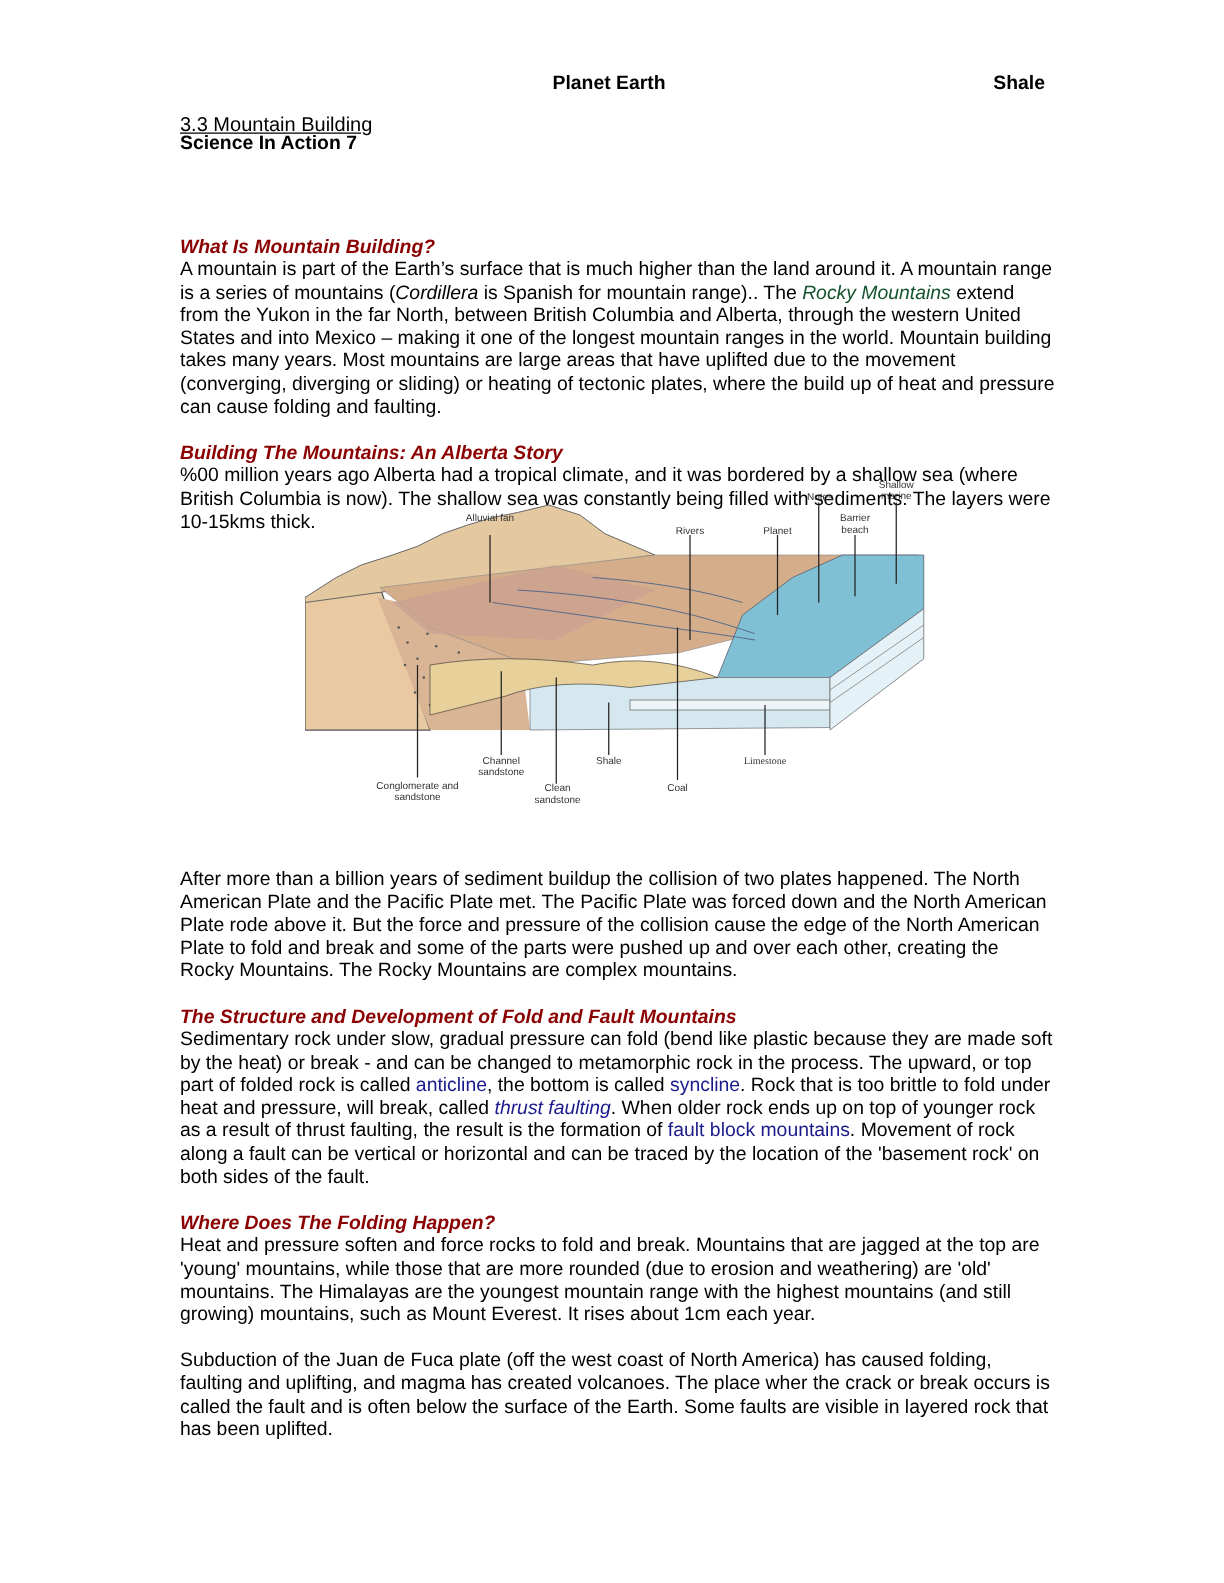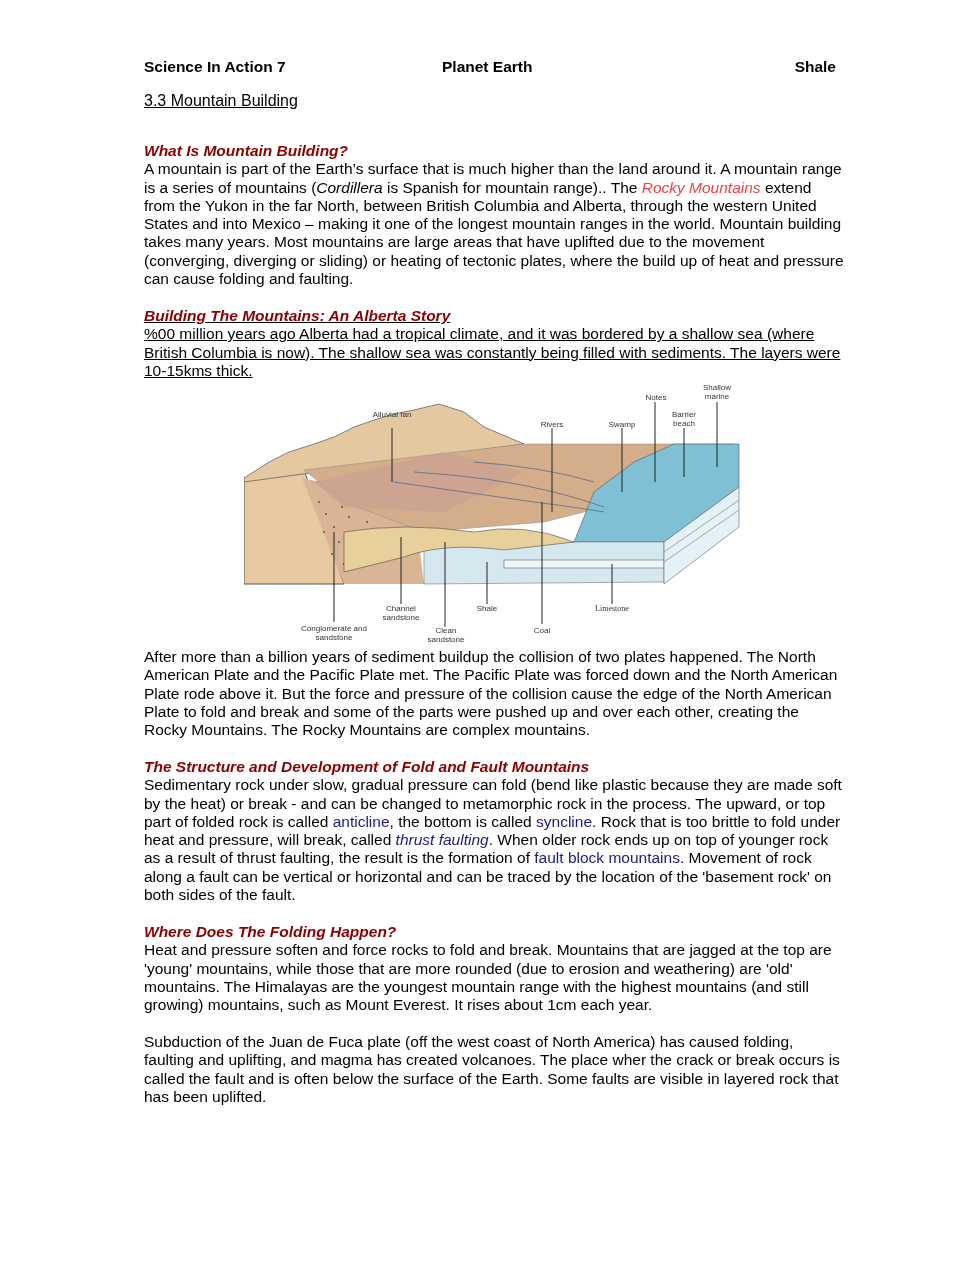--- a/index.html
+++ b/index.html
@@ -2,29 +2,29 @@
 <html><head>
 <meta charset="utf-8">
 <style>
   html, body { margin: 0; padding: 0; background: #ffffff; }
   body {
     width: 979px; height: 1266px; position: relative; overflow: hidden;
     font-family: "Liberation Sans", sans-serif; color: #000;
   }
   .page { position: absolute; left: 144px; top: 0; width: 692px; }
   .hdr { position: absolute; top: 58px; left: 0; width: 692px; height: 20px; font-weight: bold; font-size: 15.5px; }
-  .hdr .l { position: absolute; left: 0; }
+  .hdr .l { position: absolute; left: 0; margin-top: 48px; }
   .hdr .c { position: absolute; left: 298px; }
   .hdr .r { position: absolute; right: 0; }
   .sec-num { position: absolute; top: 92px; left: 0; font-size: 16px; text-decoration: underline; }
   .h { color: #8b0000; font-weight: bold; font-style: italic; font-size: 15.5px; line-height: 18.3px; }
   .p { font-size: 15.5px; line-height: 18.3px; margin: 0; }
-  .block { position: absolute; left: 0; width: 700px; }
+  .block { position: absolute; left: 0; width: 700px; margin-top: 47px; }
   .blue { color: #1a1a8c; }
-  .red-it { color: #ef4444; font-style: italic; }
+  .red-it { color: #14532d; font-style: italic; }
   .it { font-style: italic; }
   .figure { position: absolute; left: 100px; top: 382px; width: 500px; height: 262px; }
   .lbl { position: absolute; font-size: 8px; color: #333; text-align: center; line-height: 9px; }
 </style>
 </head>
 <body>
 
 <div class="page">
 
   <div class="hdr">
@@ -33,21 +33,21 @@
     <span class="r">Shale</span>
   </div>
 
   <div class="sec-num">3.3 Mountain Building</div>
 
   <div class="block" style="top:142px;">
     <div class="h">What Is Mountain Building?</div>
     <p class="p"><span>A mountain is part of the Earth’s surface that is much higher than the land around it.  A mountain range is a series of mountains (</span><span class="it">Cordillera</span><span> is Spanish for mountain range)..  The </span><span class="red-it">Rocky Mountains</span><span> extend from the Yukon in the far North, between British Columbia and Alberta, through the western United States and into Mexico – making it one of the longest mountain ranges in the world.  Mountain building takes many years.  Most mountains are large areas that have uplifted due to the movement (converging, diverging or sliding) or heating of tectonic plates, where the build up of heat and pressure can cause folding and faulting.</span></p>
   </div>
 
-  <div class="block" style="top:307px;text-decoration:underline;">
+  <div class="block" style="top:307px;">
     <div class="h">Building The Mountains: An Alberta Story</div>
     <p class="p">%00 million years ago Alberta had a tropical climate, and it was bordered by a shallow sea (where British Columbia is now).  The shallow sea was constantly being filled with sediments.  The layers were 10-15kms thick.</p>
   </div>
 
   <div class="figure">
     <svg width="500" height="262" viewBox="0 0 500 262">
 
       <polygon points="0,96 60,88 100,202 0,202" fill="#e8c9a2" stroke="#555" stroke-width="1"></polygon>
 
       <polygon points="58,96 170,120 180,202 100,202" fill="#d9b596"></polygon>
@@ -100,21 +100,21 @@
         <line x1="90" y1="150" x2="90" y2="240"></line>
         <line x1="157" y1="155" x2="157" y2="222"></line>
         <line x1="201" y1="160" x2="201" y2="245"></line>
         <line x1="243" y1="180" x2="243" y2="222"></line>
         <line x1="298" y1="120" x2="298" y2="242"></line>
         <line x1="368" y1="182" x2="368" y2="222"></line>
       </g>
     </svg>
     <div class="lbl" style="left:120px;top:28px;width:56px;">Alluvial fan</div>
     <div class="lbl" style="left:288px;top:38px;width:40px;">Rivers</div>
-    <div class="lbl" style="left:356px;top:38px;width:44px;">Swamp</div>
+    <div class="lbl" style="left:356px;top:38px;width:44px;">Planet</div>
     <div class="lbl" style="left:390px;top:11px;width:44px;">Notes</div>
     <div class="lbl" style="left:420px;top:28px;width:40px;">Barrier beach</div>
     <div class="lbl" style="left:452px;top:1px;width:42px;">Shallow marine</div>
     <div class="lbl" style="left:128px;top:222px;width:58px;">Channel sandstone</div>
     <div class="lbl" style="left:222px;top:222px;width:42px;">Shale</div>
     <div class="lbl" style="left:340px;top:222px;width:56px;font-family:Liberation Serif, serif;">Limestone</div>
     <div class="lbl" style="left:56px;top:242px;width:68px;">Conglomerate and sandstone</div>
     <div class="lbl" style="left:174px;top:244px;width:56px;">Clean sandstone</div>
     <div class="lbl" style="left:280px;top:244px;width:36px;">Coal</div>
   </div>

